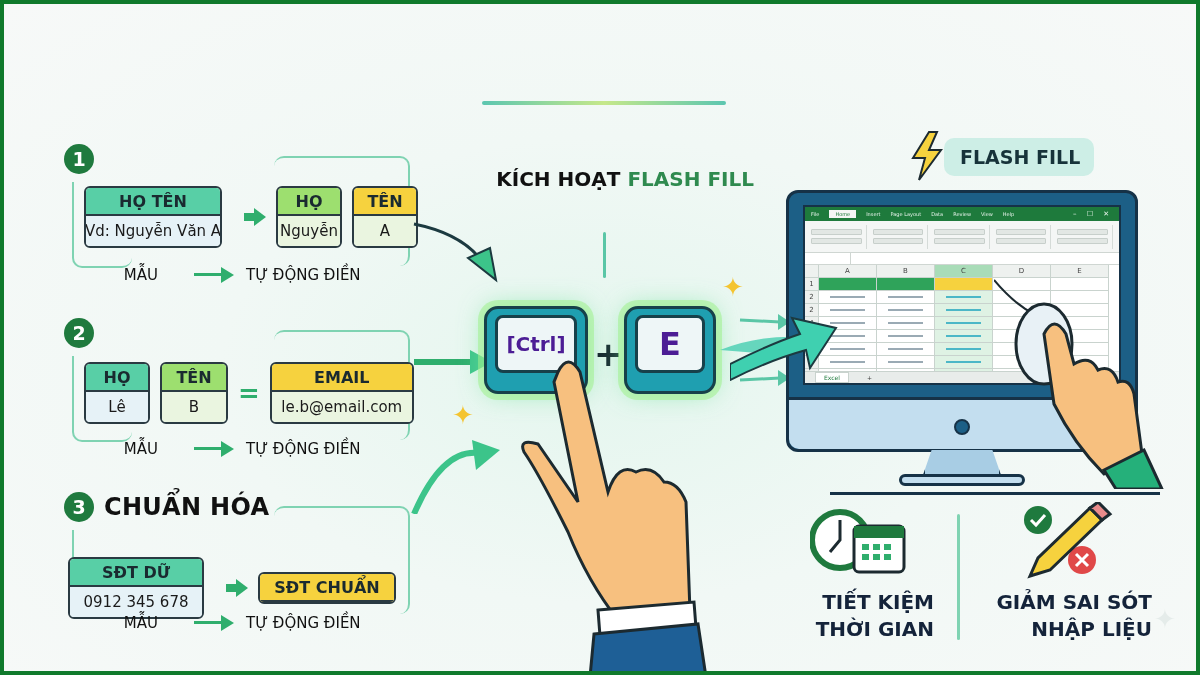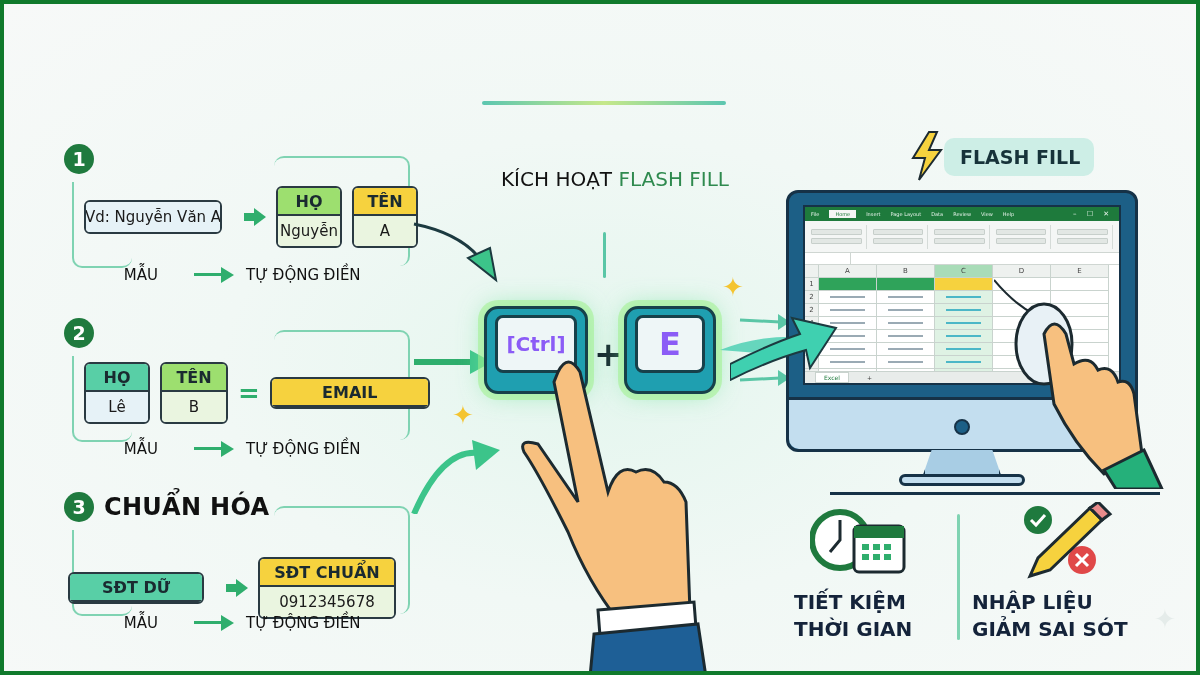--- a/index.html
+++ b/index.html
@@ -64,35 +64,35 @@
   .eq { font-size: 26px; font-weight: bold; color: #2fae6d; margin-right: 10px; }
   .foot { position: absolute; display: flex; align-items: center; font-size: 15px; font-weight: normal; color: #111; }
   .foot .mau { width: 130px; text-align: right; padding-right: 36px; }
   .foot .flow-arrow { width: 40px; height: 10px; position: relative; margin-right: 12px; }
   .foot .flow-arrow::before { content:""; position:absolute; left:0; top:3px; width:28px; height:3px; background:#2fae6d; }
   .foot .flow-arrow::after { content:""; position:absolute; right:0; top:-3px; border-top:8px solid transparent; border-bottom:8px solid transparent; border-left:13px solid #2fae6d; }
   
   .big-arrow { position: absolute; }
   
   .center-text {
-    position: absolute; left: 450px; top: 160px; width: 300px; text-align: left;
-    font-size: 20px; font-weight: normal; color: #111; line-height: 30px; margin-left: 47px;
+    position: absolute; left: 450px; top: 160px; width: 300px; text-align: right;
+    font-size: 20px; font-weight: bold; color: #111; line-height: 30px;
   }
   .center-text .accent { color: #2f8a4f; }
   .center-line { position: absolute; left: 599px; top: 228px; width: 3px; height: 46px; background: #5ac6a6; border-radius: 2px; }
   .key {
     position: absolute; top: 302px; border-radius: 14px;
     background: #1f9fb0; border: 3px solid #17414a;
     box-shadow: 0 0 0 6px rgba(160,240,140,0.55), 0 0 24px rgba(120,230,160,0.7);
   }
   .key .cap {
     position: absolute; left: 8px; top: 6px; right: 8px; bottom: 18px;
     background: #eef6f7; border: 3px solid #17414a; border-radius: 8px;
     display: flex; align-items: center; justify-content: center;
-    font-weight: bold; color: #8b5cf6; text-align: center;
+    font-weight: bold; color: #4c1d95; text-align: center;
   }
   .plus { position: absolute; left: 590px; top: 330px; font-size: 34px; font-weight: bold; color: #172a30; }
   .sparkle { position: absolute; color: #f4c430; font-size: 26px; }
   
   .ff-badge {
     position: absolute; left: 935px; top: 134px; height: 38px; padding: 0 14px 0 16px;
     background: #cdeee6; border-radius: 10px; display: flex; align-items: center;
     font-size: 19px; font-weight: bold; color: #17333a;
   }
   .bolt { position: absolute; left: 905px; top: 126px; }
@@ -123,39 +123,40 @@
   .grid .colhd.sel { background: #a9dcb8; }
   .grid .rowhd { background: #eef1ef; }
   .grid .g { background: #2fa35a; }
   .grid .y { background: #f6d23e; }
   .grid .c { background: #dff2e4; }
   .line { width: 60%; height: 2px; background: #9aaab4; }
   .line.t { background: #4cb7c7; }
   .sheet-tabs { position: absolute; bottom: 0; left: 0; right: 0; height: 12px; background: #e8ecea; border-top: 1px solid #c9d3ce; font-size: 6px; display: flex; align-items: center; padding-left: 10px; gap: 18px; color: #444; }
   .sheet-tabs .st { background: #fff; color: #1e7a3c; padding: 1px 8px; border: 1px solid #c9d3ce; }
   
-  .benefit { position: absolute; text-align: left; font-size: 20px; font-weight: bold; color: #14233a; line-height: 27px; }
+  .benefit { position: absolute; text-align: right; font-size: 20px; font-weight: bold; color: #14233a; line-height: 27px; }
   .divider { position: absolute; left: 953px; top: 510px; width: 3px; height: 126px; background: #7fd3b2; border-radius: 2px; }
   svg { display: block; }
 </style>
 </head>
 <body>
 
 <div class="frame">
 
   <div class="title-underline"></div>
 
   <div class="section" style="top:138px;">
     <div class="sec-head">
       <div class="num">1</div>
     </div>
     <div class="bracket bracket-right" style="left:210px; top:14px; width:136px; height:110px;"></div>
     <div class="bracket bracket-left" style="left:8px; top:40px; width:60px; height:86px;"></div>
     <div class="cells" style="left:20px; top:44px;">
       <div class="cell" style="width:138px;">
+        <div class="hd teal">HỌ TÊN</div>
         <div class="val lite">Vd: Nguyễn Văn A</div>
       </div>
       <div style="width:22px;"></div>
       <div class="arrow-r"></div>
       <div class="cell" style="width:66px;">
         <div class="hd lime">HỌ</div>
         <div class="val gl">Nguyễn</div>
       </div>
       <div class="cell" style="width:66px;">
         <div class="hd yellow">TÊN</div>
@@ -178,47 +179,48 @@
     <div class="cells" style="left:20px; top:46px;">
       <div class="cell" style="width:66px;">
         <div class="hd teal">HỌ</div>
         <div class="val lite">Lê</div>
       </div>
       <div class="cell" style="width:68px;">
         <div class="hd lime">TÊN</div>
         <div class="val gl">B</div>
       </div>
       <div class="eq">=</div>
-      <div class="cell" style="width:160px;">
+      <div class="cell" style="width:144px;">
         <div class="hd yellow">EMAIL</div>
+        <div class="val gl">le.b@email.com</div>
       </div>
     </div>
     <div class="foot" style="left:0; top:124px;">
       <span class="mau">MẪU</span>
       <span class="flow-arrow"></span>
       <span>TỰ ĐỘNG ĐIỀN</span>
     </div>
   </div>
 
   <div class="section" style="top:486px;">
     <div class="sec-head">
       <div class="num">3</div>
       <div class="sec-title">CHUẨN HÓA</div>
     </div>
     <div class="bracket bracket-right" style="left:210px; top:16px; width:136px; height:108px;"></div>
     <div class="bracket bracket-left" style="left:8px; top:40px; width:60px; height:86px;"></div>
     <div class="cells" style="left:4px; top:50px;margin-top:17px;">
       <div class="cell" style="width:136px;">
         <div class="hd teal">SĐT DỮ</div>
+        <div class="val lite">0912 345 678</div>
       </div>
       <div style="width:22px;"></div>
       <div class="arrow-r"></div>
       <div class="cell" style="width:138px;">
         <div class="hd yellow">SĐT CHUẨN</div>
-        <div class="val gl">0912345678</div>
       </div>
     </div>
     <div class="foot" style="left:0; top:124px;">
       <span class="mau">MẪU</span>
       <span class="flow-arrow"></span>
       <span>TỰ ĐỘNG ĐIỀN</span>
     </div>
   </div>
 
   <svg class="big-arrow" style="left:400px; top:210px;" width="100" height="300">
@@ -458,17 +460,17 @@
 
   <svg style="position:absolute; left:1014px; top:498px;" width="100" height="80">
     <circle cx="20" cy="18" r="14" fill="#1f7a3e"></circle>
     <path d="M13 18 L18 23 L27 13" stroke="#fff" stroke-width="3" fill="none"></path>
     <circle cx="64" cy="58" r="14" fill="#e04848"></circle>
     <path d="M58 52 L70 64 M70 52 L58 64" stroke="#fff" stroke-width="3"></path>
     <path d="M12 74 L20 56 L72 6 L84 18 L32 68 Z" fill="#f6d23e" stroke="#1c2a30" stroke-width="3"></path>
     <path d="M72 6 L80 0 L92 12 L84 18 Z" fill="#e88b8b" stroke="#1c2a30" stroke-width="3"></path>
   </svg>
   <div class="benefit" style="left:968px; top:585px; width:180px;">
+    <div>GIẢM SAI SÓT</div>
     <div>NHẬP LIỆU</div>
-    <div>GIẢM SAI SÓT</div>
   </div>
 
 </div>
 
 </body></html>

